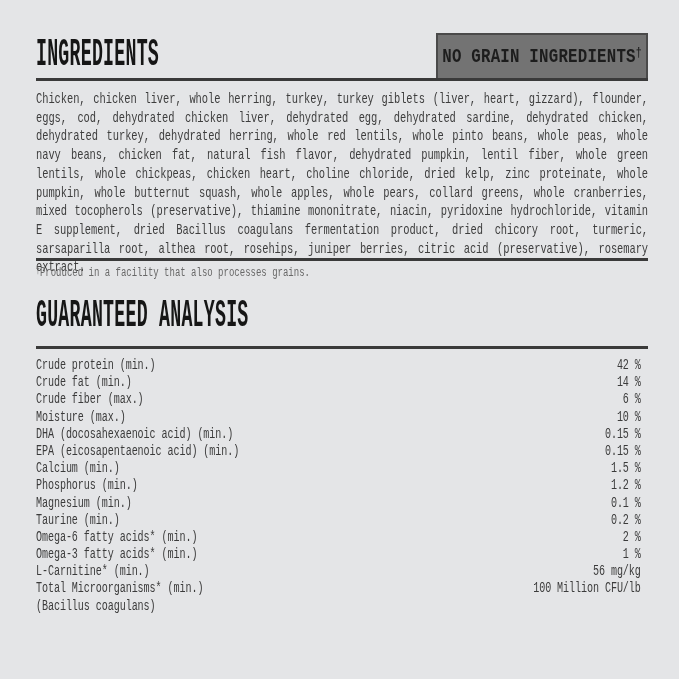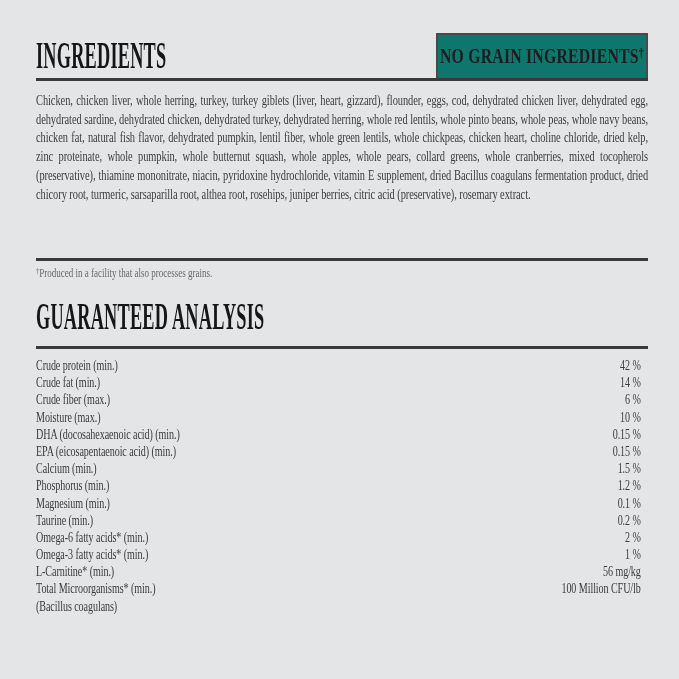--- a/index.html
+++ b/index.html
@@ -1,20 +1,20 @@
 <!DOCTYPE html>
 <html><head>
 <meta charset="utf-8">
 <style>
   html,body{margin:0;padding:0;background:#e4e5e7;}
   .label{
     position:relative;
     width:679px;height:679px;
     background:#e4e5e7;
-    font-family:Liberation Serif, serif;
+    font-family:Liberation Mono, monospace;
     color:#3b3b3b;
     overflow:hidden;
   }
   
   .section-heading{
     position:absolute;left:36px;
     margin:0;
     font-size:38px;line-height:38px;font-weight:bold;
     letter-spacing:.5px;
     color:#161616;
@@ -30,21 +30,21 @@
   }
   #rule-ingredients{top:78px;}
   #rule-footnote{top:258px;height:2.5px;}
   #rule-analysis{top:346px;height:2.5px;}
   
   .badge{
     position:absolute;top:33px;left:436px;width:212px;height:47px;
     border:2px solid #4a4a4a;
     box-sizing:border-box;
     display:flex;align-items:center;justify-content:center;
-    background:#0f766e;
+    background:#737373;
   }
   .badge-text{
     font-size:21px;font-weight:bold;color:#1d1d1d;
     letter-spacing:.3px;white-space:nowrap;
     transform:scale(.75,1);transform-origin:50% 50%;
   }
   .badge-dagger{font-size:13px;vertical-align:6px;}
   
   .ingredients-body{
     position:absolute;left:36px;top:91px;width:880px;

